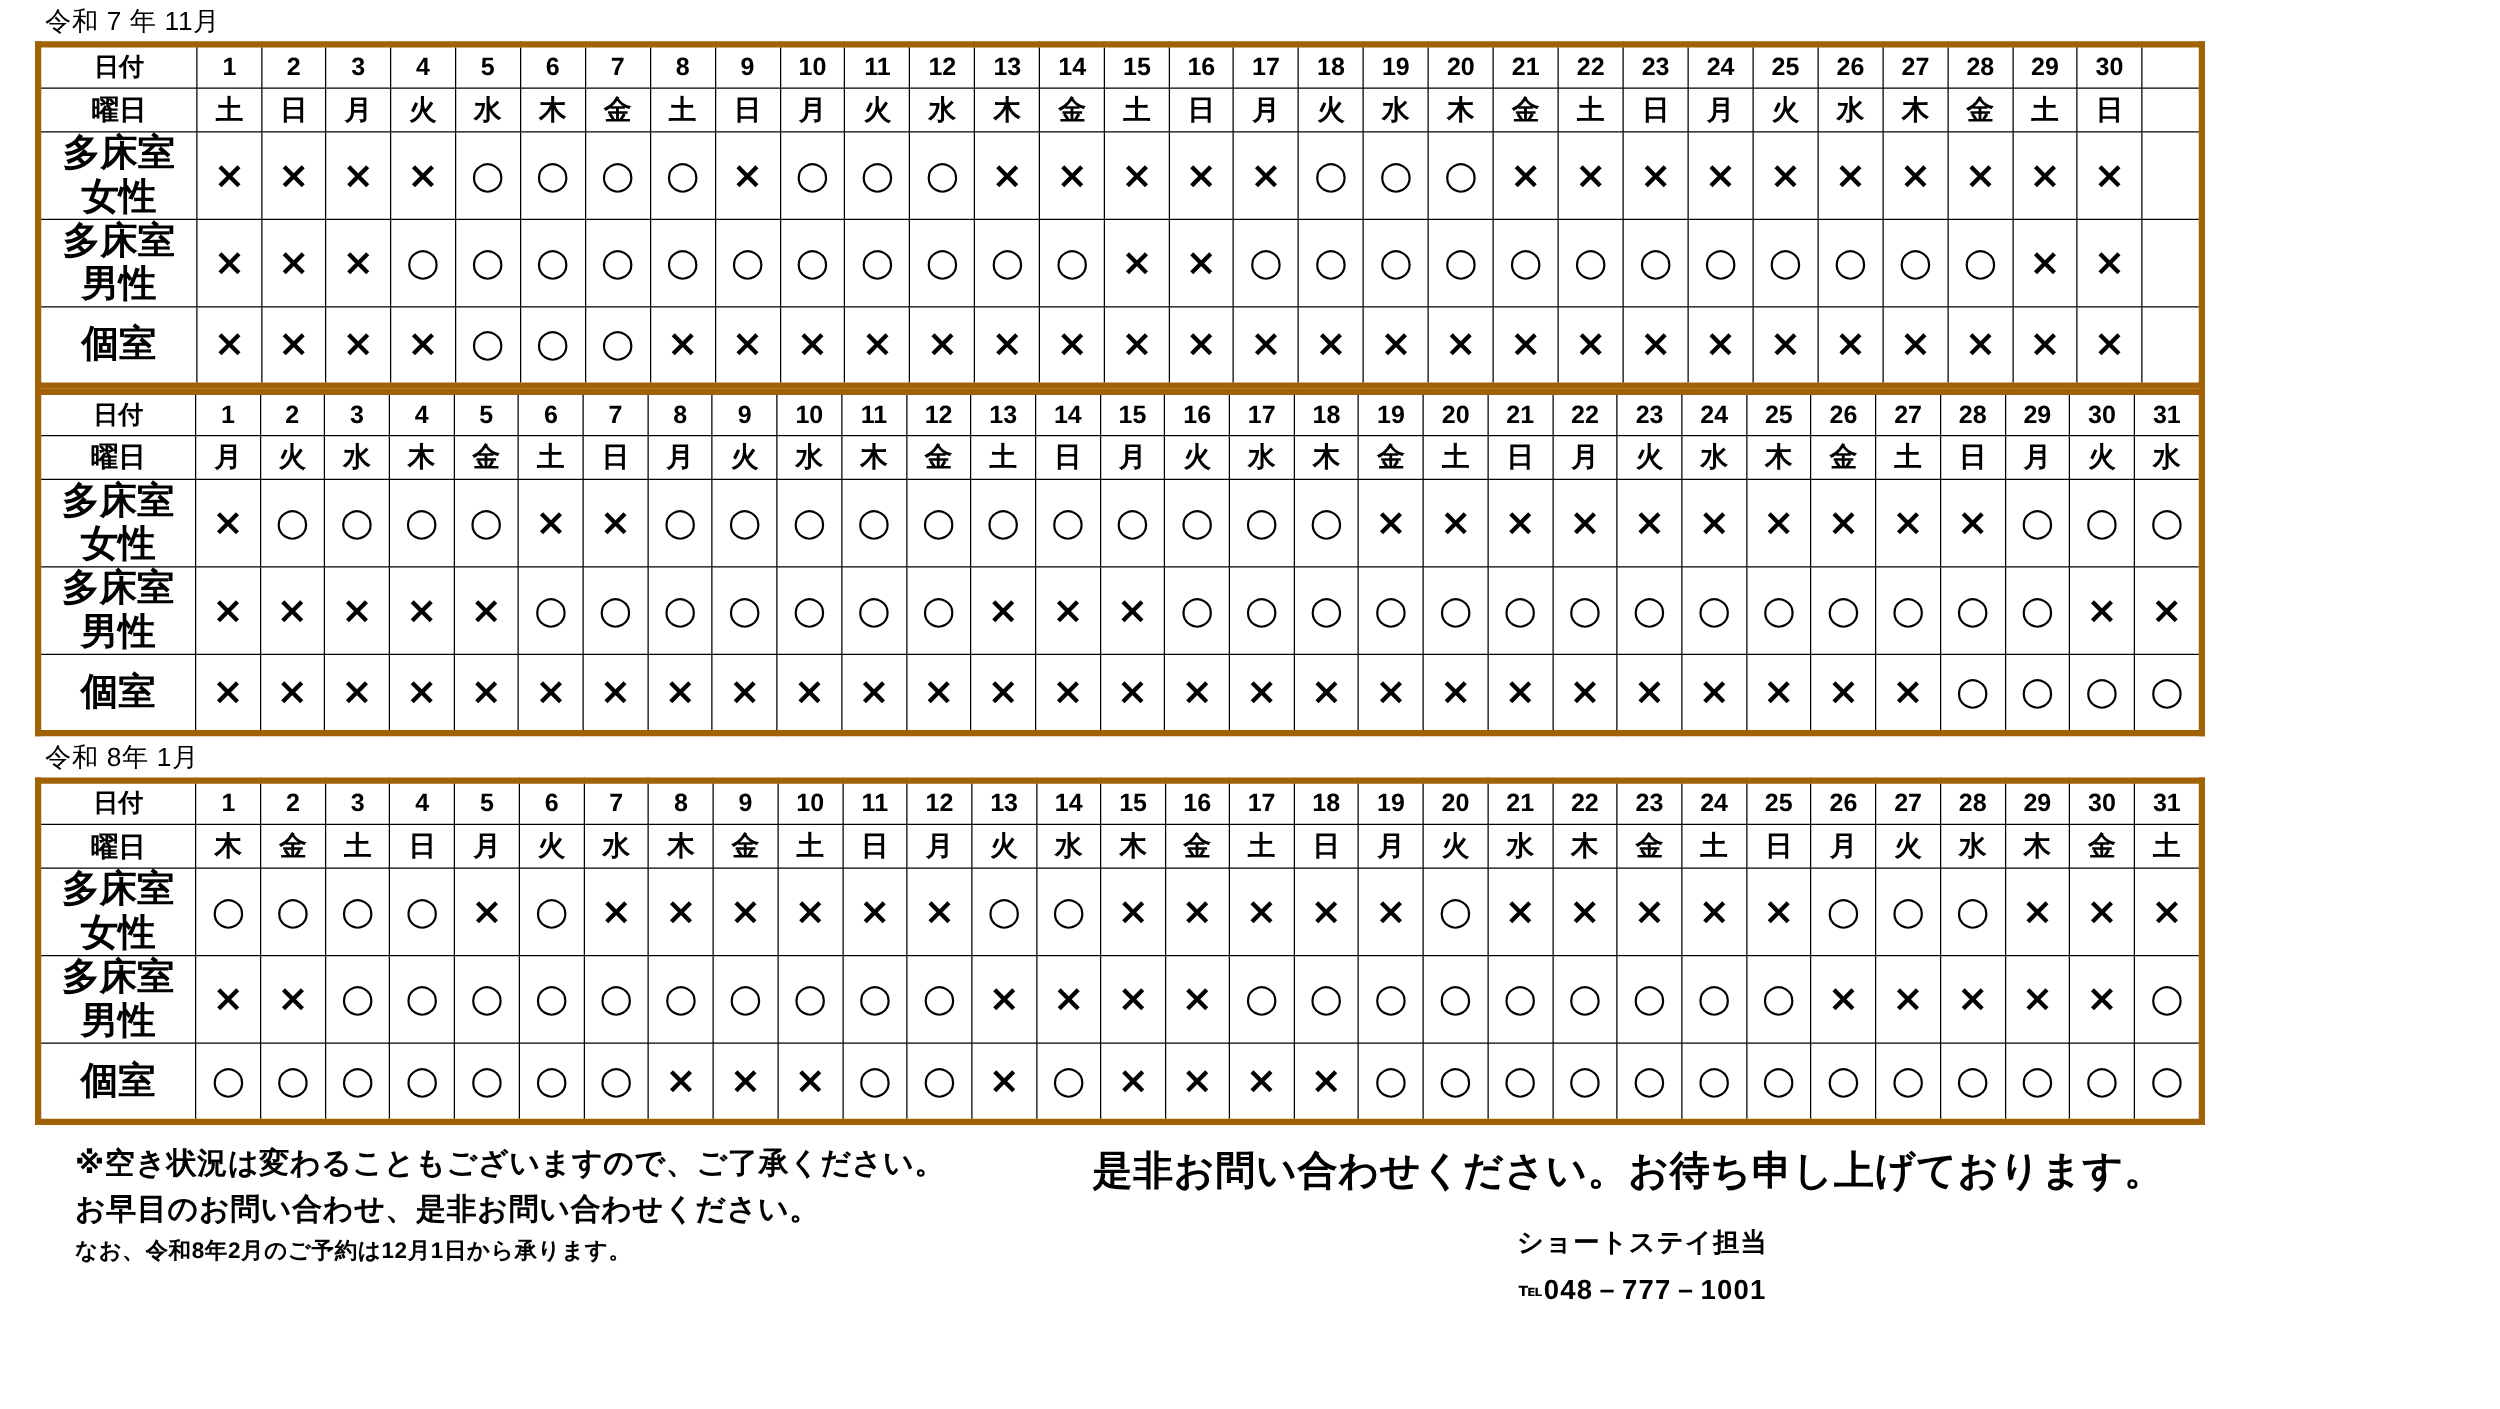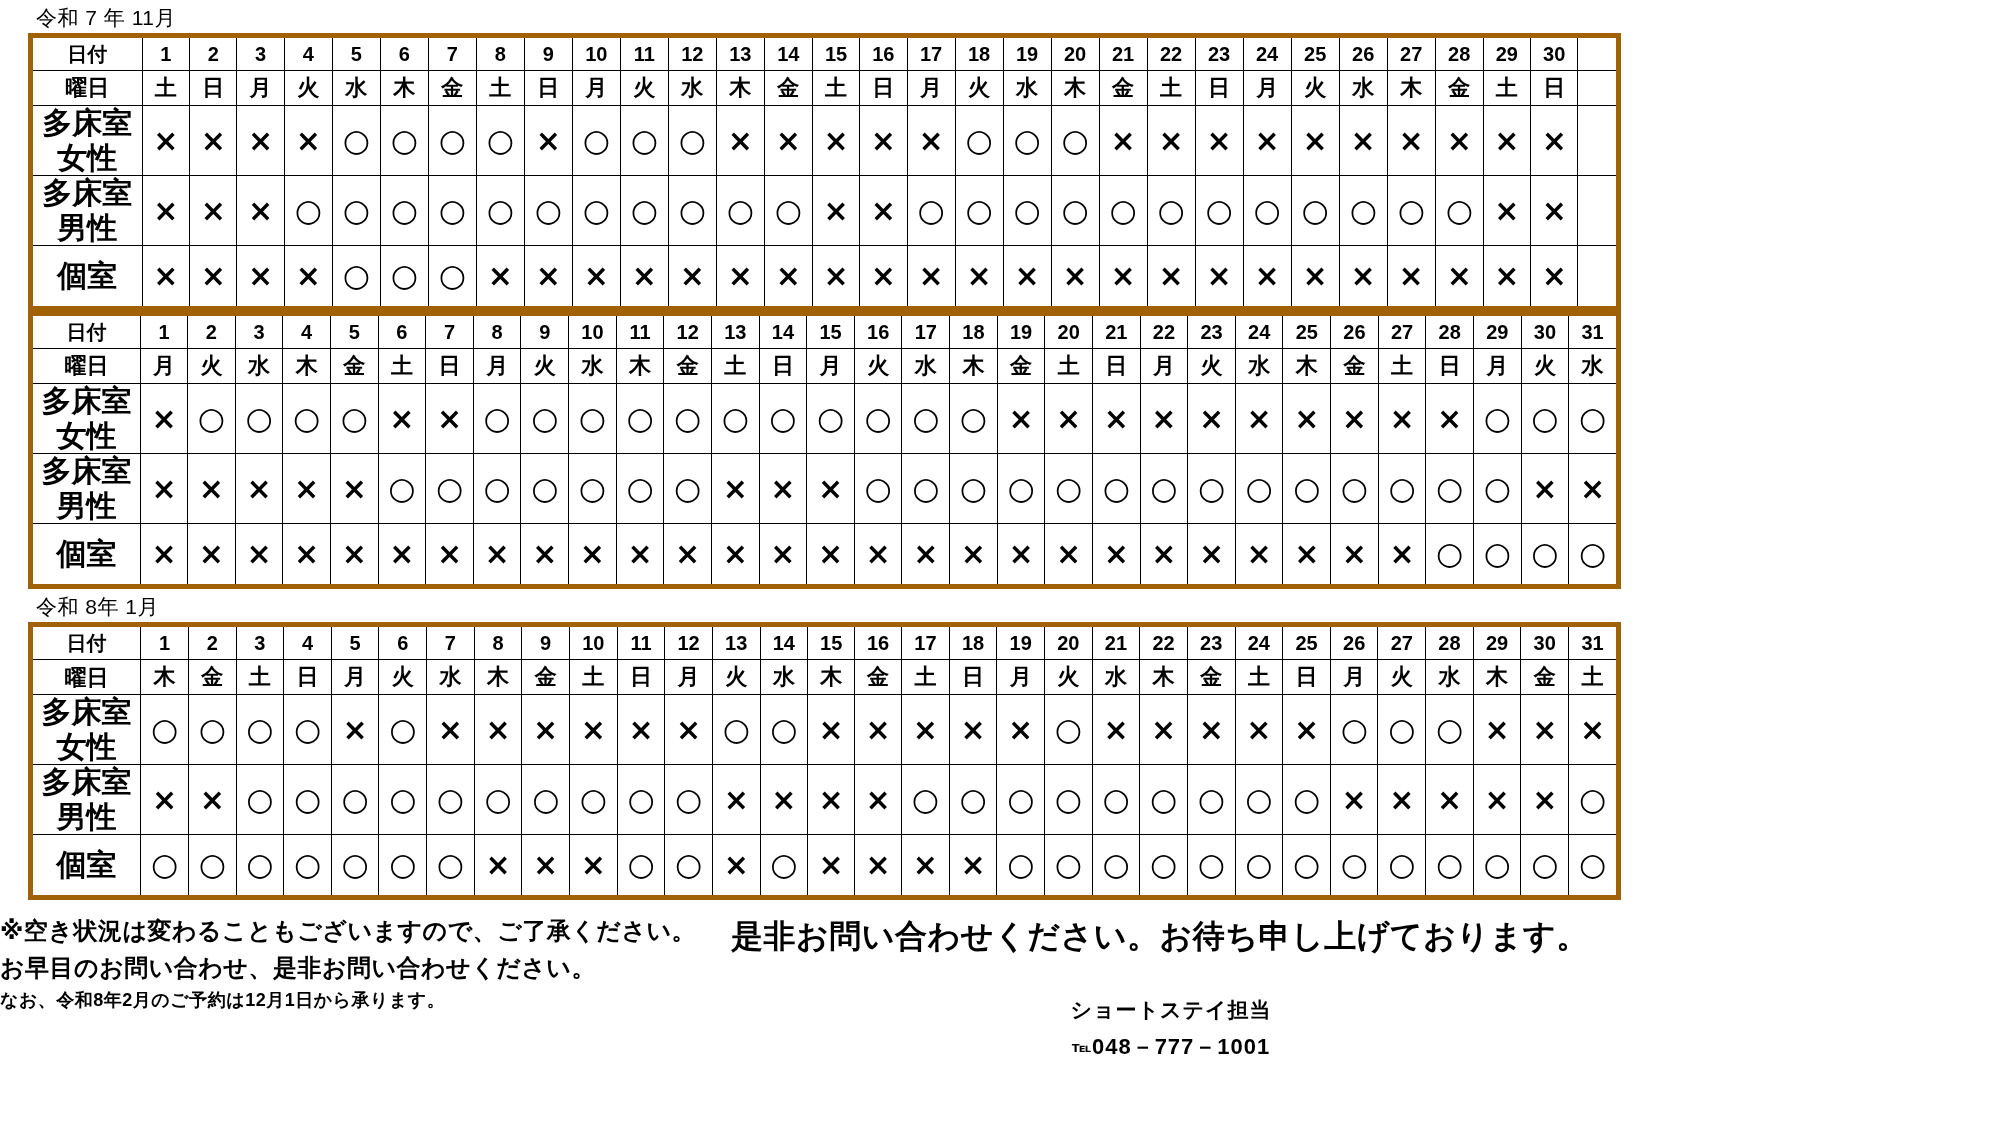--- a/index.html
+++ b/index.html
@@ -9,21 +9,21 @@
   }
   body {
     width: 2000px;
     height: 1127px;
     font-family: "Liberation Sans", "DejaVu Sans", sans-serif;
     color: #000000;
     overflow: hidden;
   }
   .page {
     position: relative;
-    width: 1621px;
+    width: 1764px;
     height: 1127px;
     padding: 0;
     box-sizing: border-box;
   }
   .month-block {
     margin: 0 0 0 0;
     padding: 0;
   }
   .month-title {
     font-size: 21px;
@@ -72,20 +72,21 @@
     font-family: "DejaVu Sans", sans-serif;
     font-size: 31px;
     line-height: 1;
   }
   .mark-o { letter-spacing: 0; }
   .mark-x { font-size: 30px; }
   .empty-col { }
   .notes {
     position: relative;
     margin-top: 12px;
+    padding-left: 60px;
     font-size: 24px;
     line-height: 1.55;
     font-weight: 700;
     letter-spacing: 0.5px;
   }
   .notes .ln { white-space: nowrap; }
   .notes .small { font-size: 18px; }
   .right-col {
     position: absolute;
     right: 10px;
@@ -96,21 +97,21 @@
   .right-col .rline1 {
     font-size: 32px;
     font-weight: 700;
     white-space: nowrap;
     letter-spacing: 0.5px;
   }
   .right-col .rline2 {
     font-size: 21px;
     font-weight: 700;
     text-align: center;
-    margin-top: 32px;
+    margin-top: 17px;
     letter-spacing: 1px;
   }
   .right-col .rline3 {
     font-size: 22px;
     font-weight: 700;
     text-align: center;
     margin-top: 4px;
     letter-spacing: 1px;
   }
   .tel-mark {

